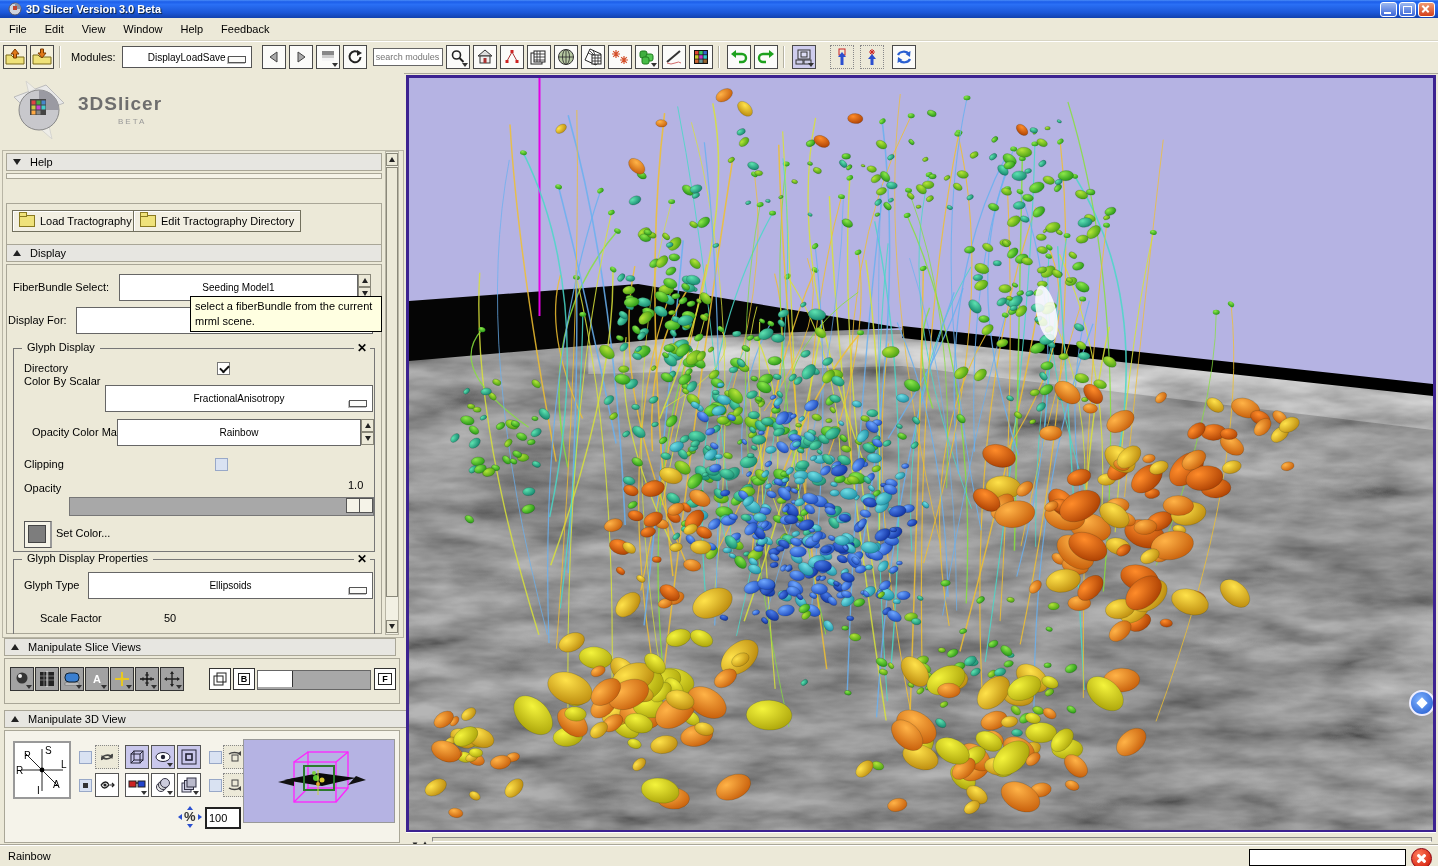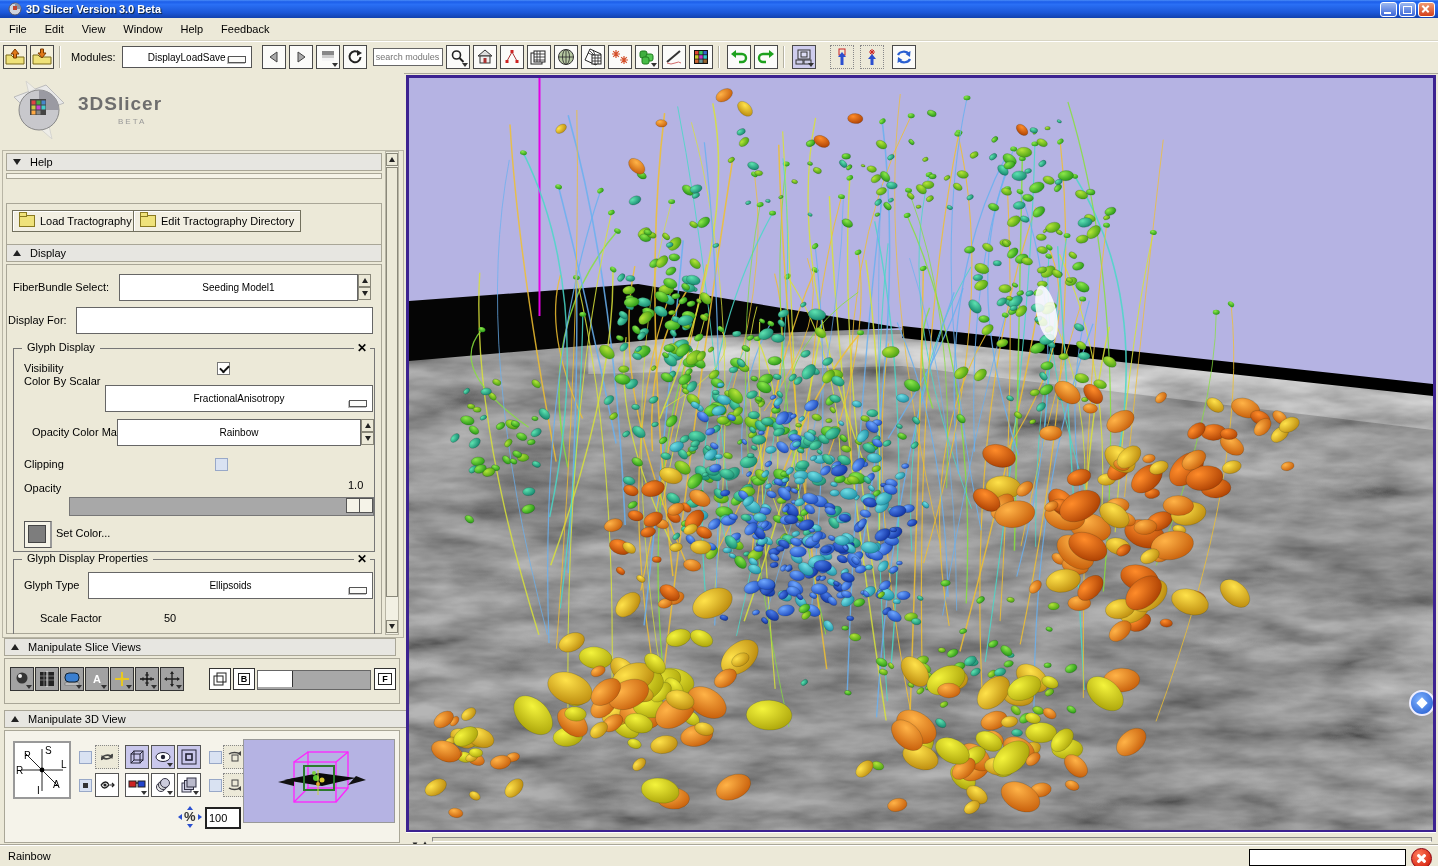--- a/index.html
+++ b/index.html
@@ -361,26 +361,27 @@
           <span class="tri-s-up"></span>
         </div>
       <div class="spinbtn">
           <span class="tri-s-down"></span>
         </div>
     </div>
 
     <span class="label" style="left:1px;top:49px">Display For:</span>
     <div class="entry" style="left:69px;top:42px;width:297px;height:27px"></div>
 
+    <div class="tooltip" style="left:183px;top:31px;width:182px">select a fiberBundle from the current mrml scene.</div>
 
     <div class="grp" style="left:6px;top:83px;width:362px;height:204px">
       <span class="gtitle">Glyph Display</span>
       <span class="gx">✕</span>
 
-      <span class="label" style="left:10px;top:13px">Visibility</span>
+      <span class="label" style="left:10px;top:13px">Directory</span>
       <div class="cb" style="left:203px;top:13px">
         <span class="checkmark"></span>
       </div>
 
       <span class="label" style="left:10px;top:26px">Color By Scalar</span>
       <div class="combo" style="left:91px;top:36px;width:268px;height:27px">
         <span>FractionalAnisotropy</span>
         <span class="mline"></span>
       </div>
 

